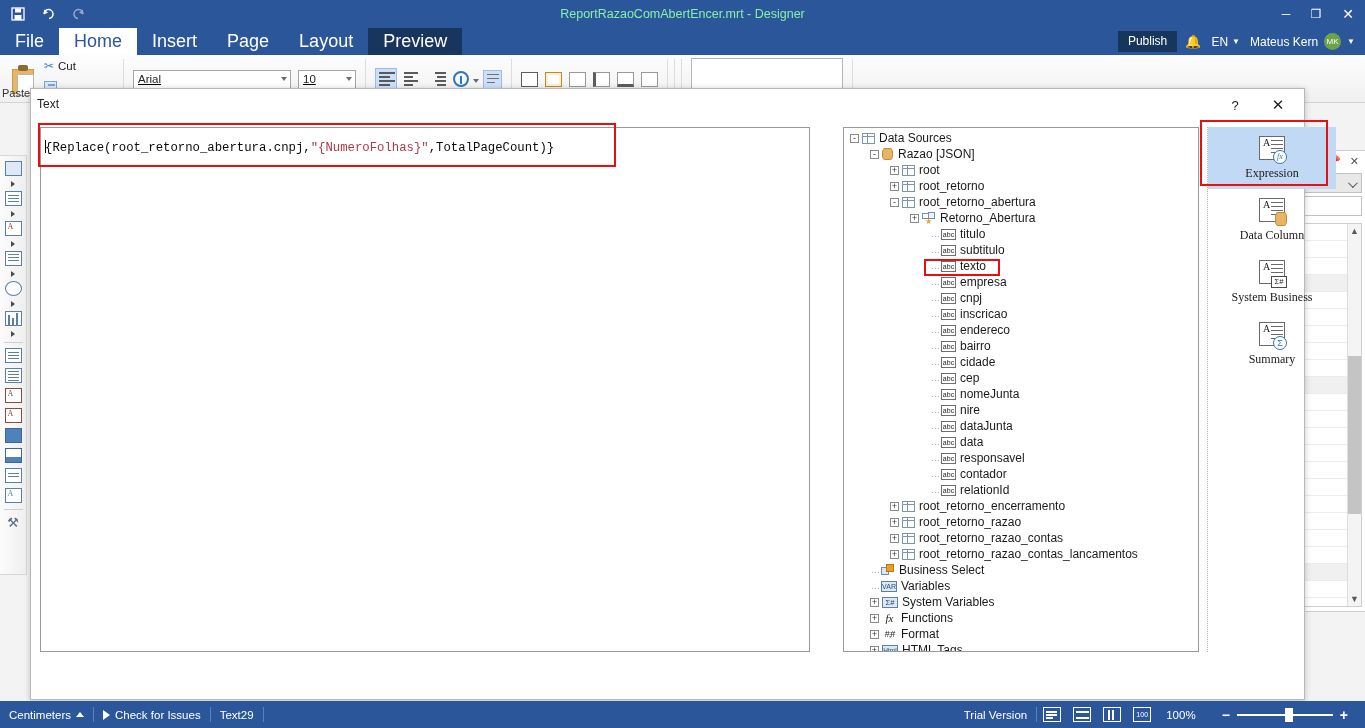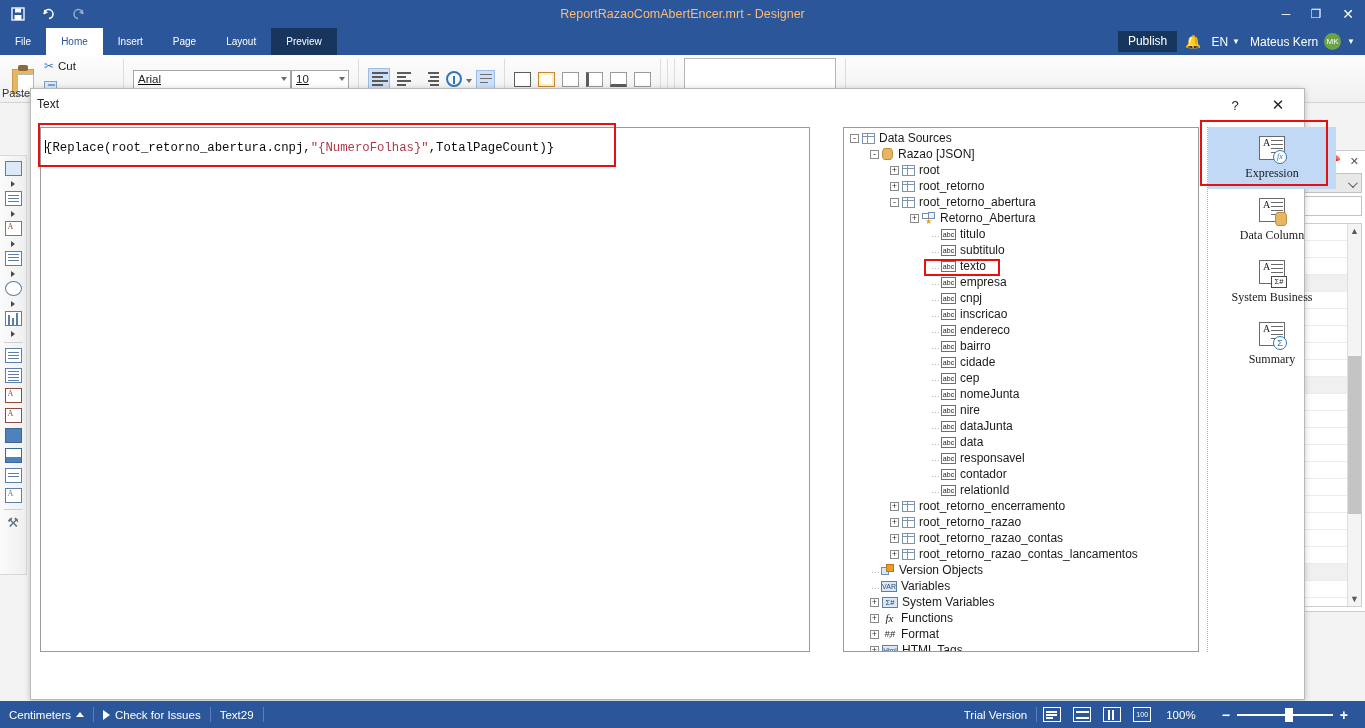--- a/index.html
+++ b/index.html
@@ -17,33 +17,33 @@
   .titlebar {
     position:absolute; left:0; top:0; width:1365px; height:28px;
     background:#2b579a; color:#ffffff;
   }
   .tb-qat { position:absolute; left:8px; top:2px; display:flex; align-items:center; gap:10px; height:24px;}
   .qat-ico { width:20px; height:20px; display:flex; align-items:center; justify-content:center;
              color:#ffffff; font-size:15px; line-height:1; }
   .qat-ico.dim { color:#93aace; }
   .tb-title {
     position:absolute; left:0; top:0; width:1365px; height:28px; line-height:28px;
-    text-align:center; font-size:12.5px; color:#fdba74; pointer-events:none;
+    text-align:center; font-size:12.5px; color:#86efac; pointer-events:none;
   }
   .tb-winbtns { position:absolute; right:0; top:0; height:28px; display:flex; }
   .winbtn { width:30px; height:28px; display:flex; align-items:center; justify-content:center;
             color:#ffffff; font-size:12px; }
   .winbtn.close { width:34px; font-size:14px; }
 
   
   .ribbontabs {
     position:absolute; left:0; top:28px; width:1365px; height:27px;
     background:#2b579a; display:flex; align-items:flex-end;
   }
-  .rtab { height:27px; line-height:27px; padding:0 15px; color:#ffffff; font-size:10px; }
+  .rtab { height:27px; line-height:27px; padding:0 15px; color:#ffffff; font-size:18px; }
   .rtab.active { background:#ffffff; color:#2b579a; }
   .rtab.preview-sel { background:#18355e; color:#ffffff; }
   .ribbon-right { position:absolute; right:0; top:0; height:27px; display:flex; align-items:center; gap:0;}
   .publish-btn { background:#17365d; color:#fff; height:21px; line-height:21px; padding:0 10px; font-size:12px; margin-right:8px;}
   .bell { color:#f0a030; font-size:13px; margin-right:10px;}
   .lang { color:#fff; font-size:12px; margin-right:4px;}
   .caret { color:#fff; font-size:8px; margin-right:10px;}
   .user { color:#fff; font-size:12px; margin-right:6px;}
   .avatar { width:17px; height:17px; border-radius:50%; background:#6ba24a; color:#fff;
             font-size:8px; display:flex; align-items:center; justify-content:center; margin-right:6px; }
@@ -311,21 +311,21 @@
           <span>Cut</span>
         </div>
         <div class="cut-row">
           <span class="copy-ico"></span>
           <span style="visibility:hidden">Copy</span>
         </div>
       </div>
     </div>
     <div class="rsep"></div>
 
-    <div class="rgroup" style="text-decoration:underline;">
+    <div class="rgroup" style="gap:7px;text-decoration:underline;">
       <div class="fontbox">
         <span>Arial</span>
         <span class="cbarrow"></span>
       </div>
       <div class="sizebox">
         <span>10</span>
         <span class="cbarrow"></span>
       </div>
     </div>
     <div class="rsep"></div>
@@ -661,21 +661,21 @@
             <span class="exp">+</span>
             <span class="ico-tbl"></span>
             <span>root_retorno_razao_contas_lancamentos</span>
           </div>
           <div class="tnode" style="padding-left: 26px;">
             <span class="dots">…</span>
             <span class="ico-bo">
               <span class="p1"></span>
               <span class="p2"></span>
             </span>
-            <span>Version Objects</span>
+            <span>Business Select</span>
           </div>
           <div class="tnode" style="padding-left: 26px;">
             <span class="dots">…</span>
             <span class="ico-var">VAR</span>
             <span>Variables</span>
           </div>
           <div class="tnode" style="padding-left: 26px;">
             <span class="exp">+</span>
             <span class="ico-sys">Σ#</span>
             <span>System Variables</span>

